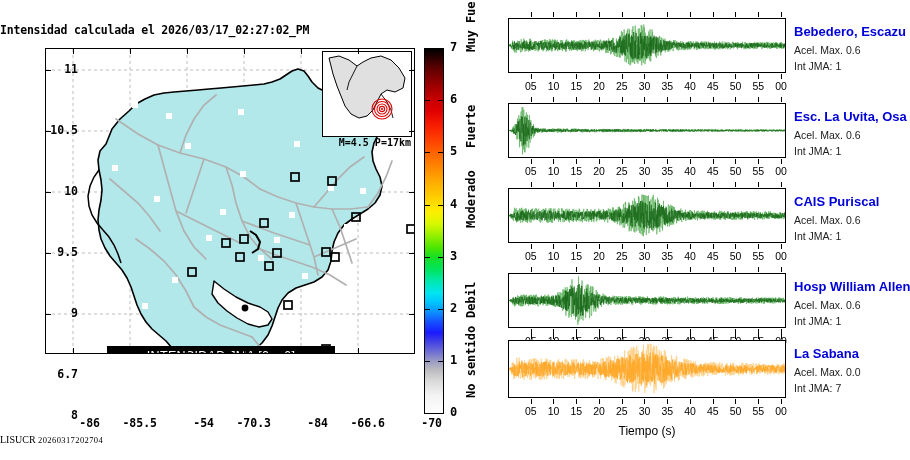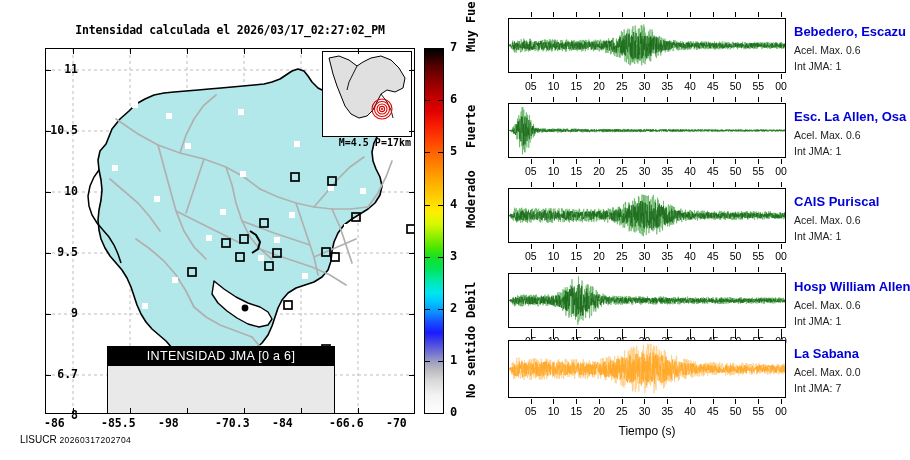--- a/index.html
+++ b/index.html
@@ -2,34 +2,34 @@
 <html><head>
 <meta charset="utf-8">
 <style>
   html,body{margin:0;padding:0;background:#ffffff;}
   body{width:910px;height:460px;position:relative;overflow:hidden;
        font-family:"Liberation Sans", sans-serif;color:#000;}
 
   
   #map-panel{position:absolute;left:0;top:0;width:500px;height:460px;}
 
-  #map-title{position:absolute;left:0;top:23px;width:460px;text-align:center;
+  #map-title{position:absolute;left:0;top:23px;width:460px;
              font-family:"DejaVu Sans Mono", monospace;font-size:11.5px;
              font-weight:bold;letter-spacing:-0.2px;}
 
-  #map-frame{position:absolute;left:45px;top:48px;width:370px;height:366px;
+  #map-frame{position:absolute;left:45px;top:48px;width:370px;height:306px;
              border:1.3px solid #000;background:#ffffff;box-sizing:border-box;
              overflow:hidden;}
 
   
   .lat-lab{position:absolute;right:422px;font-family:"DejaVu Sans Mono",monospace;
            font-size:11.5px;font-weight:bold;text-align:right;width:46px;}
   
   .lon-lab{position:absolute;top:416px;font-family:"DejaVu Sans Mono",monospace;
-           font-size:11.5px;font-weight:bold;text-align:left;width:56px;}
+           font-size:11.5px;font-weight:bold;text-align:right;width:56px;}
   .tick-l{position:absolute;left:-1px;width:6px;border-top:1.3px solid #000;}
   .tick-r{position:absolute;right:-1px;width:6px;border-top:1.3px solid #000;}
   .tick-t{position:absolute;top:-1px;height:6px;border-left:1.3px solid #000;}
   .tick-b{position:absolute;bottom:-1px;height:6px;border-left:1.3px solid #000;}
 
   
   #inset{position:absolute;right:2px;top:2px;width:88px;height:84px;
          border:1.2px solid #000;background:#ffffff;overflow:hidden;}
   #inset-text{position:absolute;right:3px;top:88px;
               font-family:"DejaVu Sans Mono",monospace;font-size:10px;font-weight:bold;
@@ -64,21 +64,21 @@
           #bf0000 87%, #8f0000 91%,
           #5a0000 95%, #230000 98%, #000000 100%);}
   .cb-num{position:absolute;left:26px;font-family:"DejaVu Sans Mono",monospace;
           font-size:12px;font-weight:bold;}
   .cb-tick{position:absolute;left:0px;width:6px;border-top:1.2px solid #000;}
   .cb-tick-r{position:absolute;left:14px;width:6px;border-top:1.2px solid #000;}
   .cb-word{position:absolute;left:40px;font-family:"DejaVu Sans Mono",monospace;
            font-size:12px;font-weight:bold;white-space:nowrap;
            transform-origin:left top;transform:rotate(-90deg);}
 
-  #footer{position:absolute;left:20px;top:434px;font-size:10px;white-space:nowrap;}
+  #footer{position:absolute;left:0;top:434px;font-size:10px;white-space:nowrap;font-family:Liberation Serif, serif;}
   #footer .fcode{font-size:8.5px;letter-spacing:.4px;}
 
   
   #seis-panel{position:absolute;left:500px;top:0;width:410px;height:460px;}
   .seis-row{position:absolute;left:0;width:410px;}
   .seis-plot{position:absolute;left:8px;width:278px;border:1.6px solid #000;
              background:#fff;box-sizing:border-box;overflow:hidden;}
   .seis-plot svg{display:block;width:100%;height:100%;}
   .ax-tick-top{position:absolute;width:1px;background:#000;height:5px;top:-6px;}
   .ax-tick-bot{position:absolute;width:1px;background:#000;height:5px;}
@@ -253,21 +253,21 @@
   <div class="lat-lab" style="top:62px">11</div>
   <div class="lat-lab" style="top:123px">10.5</div>
   <div class="lat-lab" style="top:184px">10</div>
   <div class="lat-lab" style="top:245px">9.5</div>
   <div class="lat-lab" style="top:306px">9</div>
   <div class="lat-lab" style="top:367px">6.7</div>
   <div class="lat-lab" style="top:408px">8</div>
 
   <div class="lon-lab" style="left:44px">-86</div>
   <div class="lon-lab" style="left:101px">-85.5</div>
-  <div class="lon-lab" style="left:158px">-98</div>
+  <div class="lon-lab" style="left:158px">-54</div>
   <div class="lon-lab" style="left:215px">-70.3</div>
   <div class="lon-lab" style="left:272px">-84</div>
   <div class="lon-lab" style="left:329px">-66.6</div>
   <div class="lon-lab" style="left:386px">-70</div>
 
   <div id="cbar-wrap">
     <div id="cbar"></div>
     <div class="cb-tick" style="top:52px"></div>
       <div class="cb-tick-r" style="top:52px"></div>
     <div class="cb-tick" style="top:104px"></div>
@@ -387,21 +387,21 @@
       <div class="ax-num" style="left: 201.746px; top: 62px;">45</div>
       <div class="ax-tick-top" style="left: 235.496px; top: -6px;"></div>
       <div class="ax-tick-bot" style="left: 235.496px; top: 56px;"></div>
       <div class="ax-num" style="left: 224.496px; top: 62px;">50</div>
       <div class="ax-tick-top" style="left: 258.245px; top: -6px;"></div>
       <div class="ax-tick-bot" style="left: 258.245px; top: 56px;"></div>
       <div class="ax-num" style="left: 247.245px; top: 62px;">55</div>
       <div class="ax-tick-top" style="left: 280.995px; top: -6px;"></div>
       <div class="ax-tick-bot" style="left: 280.995px; top: 56px;"></div>
       <div class="ax-num" style="left: 269.995px; top: 62px;">00</div>
-      <div class="st-name" style="top: 6px; color: rgb(0, 0, 216);">Esc. La Allen, Osa</div>
+      <div class="st-name" style="top: 6px; color: rgb(0, 0, 216);">Esc. La Uvita, Osa</div>
       <div class="st-info" style="top: 26px;">Acel. Max. 0.6</div>
       <div class="st-info" style="top: 42px;">Int JMA: 1</div>
     </div>
   <div class="seis-row" style="top: 188px; height: 83px;">
       <div class="seis-plot" style="height: 55px;">
         <svg viewBox="0 0 274 51" preserveAspectRatio="none">
           <path d="M0.0,25.5 L0.2,25.3 L0.5,25.5 L0.7,25.5 L1.0,26.9 L1.2,25.3 L1.5,27.3 L1.7,25.8 L2.0,24.3 L2.2,28.6 L2.5,26.8 L2.7,26.1 L3.0,26.9 L3.2,24.3 L3.5,29.3 L3.7,25.5 L4.0,27.8 L4.2,28.3 L4.5,30.6 L4.7,25.1 L5.0,20.7 L5.2,20.8 L5.5,18.0 L5.7,27.2 L6.0,26.0 L6.2,21.0 L6.5,19.7 L6.7,23.9 L7.0,24.3 L7.2,18.4 L7.5,32.2 L7.7,25.4 L8.0,25.8 L8.2,30.7 L8.5,23.2 L8.7,31.7 L9.0,20.2 L9.2,21.2 L9.5,29.3 L9.7,30.5 L10.0,26.3 L10.2,29.2 L10.5,18.7 L10.7,21.8 L11.0,24.5 L11.2,19.5 L11.5,29.5 L11.7,32.5 L12.0,20.2 L12.2,18.5 L12.5,22.8 L12.7,18.0 L13.0,20.7 L13.2,24.1 L13.5,32.1 L13.7,26.0 L13.9,23.3 L14.2,23.5 L14.4,20.9 L14.7,21.1 L14.9,19.3 L15.2,22.9 L15.4,26.3 L15.7,28.4 L15.9,22.5 L16.2,18.5 L16.4,25.5 L16.7,30.7 L16.9,31.9 L17.2,19.0 L17.4,20.9 L17.7,31.7 L17.9,24.0 L18.2,26.6 L18.4,32.7 L18.7,22.5 L18.9,28.3 L19.2,26.4 L19.4,19.8 L19.7,23.1 L19.9,30.6 L20.2,23.0 L20.4,23.5 L20.7,31.9 L20.9,23.9 L21.2,28.5 L21.4,22.3 L21.7,27.2 L21.9,32.3 L22.2,19.2 L22.4,20.4 L22.7,22.4 L22.9,20.3 L23.2,23.3 L23.4,18.8 L23.7,29.1 L23.9,27.8 L24.2,29.0 L24.4,30.1 L24.7,27.0 L24.9,30.1 L25.2,19.7 L25.4,23.7 L25.7,29.6 L25.9,23.9 L26.2,21.5 L26.4,21.4 L26.7,18.3 L26.9,21.6 L27.2,19.0 L27.4,25.5 L27.6,28.3 L27.9,29.1 L28.1,21.1 L28.4,20.1 L28.6,23.7 L28.9,20.0 L29.1,20.2 L29.4,19.2 L29.6,18.9 L29.9,24.8 L30.1,31.3 L30.4,23.1 L30.6,26.6 L30.9,25.5 L31.1,25.7 L31.4,32.4 L31.6,24.0 L31.9,26.5 L32.1,26.9 L32.4,20.3 L32.6,21.5 L32.9,31.1 L33.1,28.6 L33.4,27.5 L33.6,19.8 L33.9,19.1 L34.1,26.8 L34.4,19.2 L34.6,27.9 L34.9,20.9 L35.1,20.7 L35.4,22.7 L35.6,22.1 L35.9,19.7 L36.1,20.7 L36.4,28.0 L36.6,18.4 L36.9,21.3 L37.1,24.6 L37.4,31.5 L37.6,27.1 L37.9,31.6 L38.1,32.6 L38.4,28.3 L38.6,20.4 L38.9,27.1 L39.1,32.4 L39.4,28.9 L39.6,22.9 L39.9,18.7 L40.1,24.5 L40.4,31.7 L40.6,30.6 L40.9,27.4 L41.1,30.2 L41.3,18.5 L41.6,31.5 L41.8,18.8 L42.1,32.2 L42.3,28.0 L42.6,24.2 L42.8,24.6 L43.1,32.5 L43.3,31.3 L43.6,28.3 L43.8,20.1 L44.1,18.9 L44.3,26.7 L44.6,23.5 L44.8,26.9 L45.1,30.7 L45.3,27.8 L45.6,18.8 L45.8,28.3 L46.1,27.1 L46.3,26.8 L46.6,27.7 L46.8,26.8 L47.1,23.0 L47.3,27.0 L47.6,29.3 L47.8,27.3 L48.1,23.3 L48.3,20.0 L48.6,25.6 L48.8,29.2 L49.1,31.3 L49.3,31.5 L49.6,18.6 L49.8,22.2 L50.1,22.8 L50.3,23.3 L50.6,29.6 L50.8,26.9 L51.1,31.8 L51.3,30.2 L51.6,26.5 L51.8,27.2 L52.1,18.7 L52.3,21.0 L52.6,22.0 L52.8,18.7 L53.1,19.7 L53.3,24.2 L53.6,32.0 L53.8,21.0 L54.1,20.4 L54.3,21.1 L54.6,22.5 L54.8,28.3 L55.0,31.8 L55.3,21.7 L55.5,24.8 L55.8,22.4 L56.0,19.7 L56.3,20.8 L56.5,30.3 L56.8,27.5 L57.0,29.0 L57.3,30.3 L57.5,19.0 L57.8,23.9 L58.0,27.6 L58.3,28.1 L58.5,26.7 L58.8,20.7 L59.0,31.2 L59.3,29.8 L59.5,21.7 L59.8,19.1 L60.0,32.2 L60.3,30.0 L60.5,25.3 L60.8,29.5 L61.0,22.6 L61.3,21.5 L61.5,25.6 L61.8,30.1 L62.0,21.8 L62.3,22.1 L62.5,30.7 L62.8,24.4 L63.0,30.9 L63.3,23.2 L63.5,19.2 L63.8,28.0 L64.0,31.7 L64.3,28.6 L64.5,19.8 L64.8,20.2 L65.0,22.6 L65.3,23.0 L65.5,27.8 L65.8,22.3 L66.0,30.3 L66.3,21.9 L66.5,19.9 L66.8,21.9 L67.0,31.4 L67.3,25.0 L67.5,29.5 L67.8,25.6 L68.0,23.5 L68.3,30.0 L68.5,20.5 L68.7,26.1 L69.0,26.2 L69.2,27.8 L69.5,30.6 L69.7,19.0 L70.0,22.0 L70.2,19.8 L70.5,30.0 L70.7,31.3 L71.0,28.7 L71.2,28.7 L71.5,28.5 L71.7,26.6 L72.0,21.9 L72.2,30.7 L72.5,28.1 L72.7,32.0 L73.0,29.5 L73.2,27.2 L73.5,21.2 L73.7,22.4 L74.0,21.6 L74.2,19.1 L74.5,23.5 L74.7,30.5 L75.0,30.3 L75.2,29.2 L75.5,29.8 L75.7,29.5 L76.0,21.3 L76.2,30.5 L76.5,22.2 L76.7,31.3 L77.0,30.1 L77.2,30.9 L77.5,19.1 L77.7,23.8 L78.0,19.3 L78.2,28.1 L78.5,30.3 L78.7,30.2 L79.0,24.6 L79.2,31.6 L79.5,27.8 L79.7,24.8 L80.0,22.0 L80.2,27.4 L80.5,24.3 L80.7,28.5 L81.0,21.3 L81.2,23.8 L81.5,19.6 L81.7,31.3 L82.0,23.2 L82.2,31.2 L82.4,28.1 L82.7,21.5 L82.9,23.9 L83.2,24.2 L83.4,20.9 L83.7,27.6 L83.9,28.3 L84.2,31.9 L84.4,22.4 L84.7,20.3 L84.9,29.3 L85.2,19.3 L85.4,21.8 L85.7,25.6 L85.9,25.5 L86.2,23.5 L86.4,25.4 L86.7,31.3 L86.9,24.1 L87.2,21.5 L87.4,30.3 L87.7,26.0 L87.9,23.8 L88.2,21.4 L88.4,26.1 L88.7,21.5 L88.9,22.8 L89.2,19.0 L89.4,29.9 L89.7,30.0 L89.9,23.1 L90.2,20.9 L90.4,25.4 L90.7,24.7 L90.9,20.5 L91.2,20.0 L91.4,24.3 L91.7,29.0 L91.9,24.1 L92.2,26.7 L92.4,22.5 L92.7,28.2 L92.9,28.4 L93.2,28.6 L93.4,29.8 L93.7,19.2 L93.9,25.1 L94.2,20.4 L94.4,22.4 L94.7,31.7 L94.9,31.4 L95.2,30.5 L95.4,27.0 L95.7,28.9 L95.9,29.1 L96.1,22.1 L96.4,21.1 L96.6,21.0 L96.9,27.0 L97.1,20.5 L97.4,27.0 L97.6,23.2 L97.9,30.0 L98.1,32.3 L98.4,19.5 L98.6,18.7 L98.9,21.4 L99.1,24.6 L99.4,19.2 L99.6,21.0 L99.9,25.0 L100.1,24.0 L100.4,20.7 L100.6,27.5 L100.9,19.1 L101.1,28.6 L101.4,26.2 L101.6,26.4 L101.9,26.3 L102.1,20.8 L102.4,23.2 L102.6,30.9 L102.9,17.8 L103.1,29.5 L103.4,18.9 L103.6,17.8 L103.9,25.3 L104.1,21.2 L104.4,31.9 L104.6,22.4 L104.9,29.8 L105.1,32.5 L105.4,22.0 L105.6,22.2 L105.9,26.5 L106.1,22.7 L106.4,21.5 L106.6,24.3 L106.9,19.5 L107.1,23.5 L107.4,28.3 L107.6,33.9 L107.9,22.3 L108.1,31.6 L108.4,17.1 L108.6,26.0 L108.9,17.4 L109.1,30.9 L109.4,24.1 L109.6,19.8 L109.8,17.0 L110.1,35.2 L110.3,20.9 L110.6,33.3 L110.8,31.7 L111.1,30.7 L111.3,22.5 L111.6,24.1 L111.8,34.2 L112.1,20.7 L112.3,24.1 L112.6,28.9 L112.8,19.4 L113.1,29.7 L113.3,37.1 L113.6,14.7 L113.8,22.1 L114.1,20.7 L114.3,32.3 L114.6,23.8 L114.8,37.4 L115.1,35.5 L115.3,13.1 L115.6,15.8 L115.8,12.4 L116.1,26.1 L116.3,29.5 L116.6,26.2 L116.8,18.4 L117.1,23.2 L117.3,28.4 L117.6,23.0 L117.8,35.5 L118.1,30.9 L118.3,19.6 L118.6,13.8 L118.8,29.1 L119.1,12.9 L119.3,40.8 L119.6,22.7 L119.8,39.5 L120.1,36.1 L120.3,26.2 L120.6,27.0 L120.8,25.9 L121.1,21.4 L121.3,40.6 L121.6,33.9 L121.8,28.9 L122.1,16.2 L122.3,37.9 L122.6,23.6 L122.8,11.3 L123.1,25.6 L123.3,28.1 L123.5,35.7 L123.8,17.9 L124.0,41.0 L124.3,16.5 L124.5,9.0 L124.8,39.1 L125.0,41.8 L125.3,30.9 L125.5,11.7 L125.8,35.8 L126.0,35.8 L126.3,40.8 L126.5,32.1 L126.8,23.0 L127.0,15.2 L127.3,20.0 L127.5,33.5 L127.8,33.3 L128.0,37.5 L128.3,40.0 L128.5,6.7 L128.8,33.7 L129.0,7.8 L129.3,18.2 L129.5,35.9 L129.8,42.3 L130.0,18.2 L130.3,30.2 L130.5,11.7 L130.8,40.1 L131.0,43.1 L131.3,40.6 L131.5,15.6 L131.8,40.0 L132.0,5.3 L132.3,44.7 L132.5,40.7 L132.8,37.1 L133.0,16.7 L133.3,5.6 L133.5,45.4 L133.8,5.8 L134.0,21.1 L134.3,41.7 L134.5,34.9 L134.8,6.0 L135.0,24.2 L135.3,13.1 L135.5,13.4 L135.8,9.7 L136.0,6.3 L136.3,44.2 L136.5,14.4 L136.8,31.8 L137.0,22.7 L137.2,6.7 L137.5,30.7 L137.7,25.2 L138.0,25.6 L138.2,29.8 L138.5,6.3 L138.7,25.9 L139.0,42.6 L139.2,17.0 L139.5,37.2 L139.7,23.6 L140.0,23.5 L140.2,19.5 L140.5,33.7 L140.7,10.0 L141.0,23.5 L141.2,18.2 L141.5,30.9 L141.7,27.3 L142.0,10.5 L142.2,7.6 L142.5,9.5 L142.7,14.8 L143.0,40.8 L143.2,5.6 L143.5,9.4 L143.7,11.2 L144.0,39.3 L144.2,14.8 L144.5,12.3 L144.7,34.2 L145.0,32.0 L145.2,10.2 L145.5,18.4 L145.7,21.8 L146.0,23.6 L146.2,37.9 L146.5,29.7 L146.7,43.6 L147.0,39.4 L147.2,37.0 L147.5,8.4 L147.7,38.4 L148.0,15.2 L148.2,10.4 L148.5,28.6 L148.7,17.9 L149.0,15.1 L149.2,25.8 L149.5,22.2 L149.7,41.5 L150.0,32.7 L150.2,26.0 L150.5,19.3 L150.7,33.0 L150.9,18.9 L151.2,15.7 L151.4,19.8 L151.7,17.6 L151.9,37.7 L152.2,23.9 L152.4,40.1 L152.7,32.6 L152.9,26.4 L153.2,19.5 L153.4,11.4 L153.7,31.9 L153.9,22.6 L154.2,34.0 L154.4,19.5 L154.7,21.4 L154.9,34.8 L155.2,22.4 L155.4,35.2 L155.7,16.8 L155.9,24.8 L156.2,26.6 L156.4,31.2 L156.7,26.1 L156.9,32.2 L157.2,26.9 L157.4,36.0 L157.7,26.9 L157.9,28.3 L158.2,14.8 L158.4,26.8 L158.7,33.1 L158.9,28.1 L159.2,36.1 L159.4,16.3 L159.7,34.1 L159.9,25.9 L160.2,34.4 L160.4,33.6 L160.7,15.1 L160.9,23.7 L161.2,23.3 L161.4,16.5 L161.7,34.5 L161.9,22.1 L162.2,16.3 L162.4,20.9 L162.7,23.4 L162.9,33.8 L163.2,17.0 L163.4,34.2 L163.7,28.4 L163.9,31.8 L164.2,17.5 L164.4,25.6 L164.6,26.6 L164.9,26.1 L165.1,22.2 L165.4,20.0 L165.6,26.1 L165.9,22.8 L166.1,21.8 L166.4,33.0 L166.6,30.1 L166.9,23.8 L167.1,26.9 L167.4,23.5 L167.6,28.0 L167.9,29.5 L168.1,30.9 L168.4,23.7 L168.6,24.4 L168.9,29.2 L169.1,30.4 L169.4,27.9 L169.6,22.3 L169.9,21.6 L170.1,23.2 L170.4,25.0 L170.6,18.8 L170.9,26.4 L171.1,26.5 L171.4,29.7 L171.6,31.9 L171.9,20.5 L172.1,20.5 L172.4,26.8 L172.6,24.6 L172.9,28.1 L173.1,24.6 L173.4,24.2 L173.6,27.0 L173.9,26.3 L174.1,25.4 L174.4,26.8 L174.6,22.0 L174.9,29.0 L175.1,20.0 L175.4,30.8 L175.6,30.9 L175.9,25.6 L176.1,23.8 L176.4,27.3 L176.6,25.7 L176.9,29.7 L177.1,28.8 L177.4,21.7 L177.6,27.3 L177.9,22.3 L178.1,25.2 L178.3,23.6 L178.6,25.8 L178.8,29.7 L179.1,21.8 L179.3,20.4 L179.6,29.9 L179.8,29.5 L180.1,20.4 L180.3,21.1 L180.6,20.7 L180.8,29.7 L181.1,24.2 L181.3,21.5 L181.6,23.0 L181.8,29.3 L182.1,21.9 L182.3,22.8 L182.6,28.1 L182.8,28.4 L183.1,25.0 L183.3,27.6 L183.6,24.5 L183.8,25.2 L184.1,20.5 L184.3,23.3 L184.6,23.2 L184.8,29.2 L185.1,29.8 L185.3,27.9 L185.6,23.7 L185.8,28.5 L186.1,24.7 L186.3,25.7 L186.6,23.3 L186.8,21.0 L187.1,30.3 L187.3,23.1 L187.6,24.8 L187.8,20.9 L188.1,23.9 L188.3,28.2 L188.6,27.8 L188.8,26.4 L189.1,26.6 L189.3,22.1 L189.6,27.2 L189.8,29.3 L190.1,27.2 L190.3,28.0 L190.6,21.1 L190.8,21.0 L191.1,21.3 L191.3,25.5 L191.6,22.2 L191.8,21.1 L192.0,25.5 L192.3,28.6 L192.5,20.9 L192.8,24.0 L193.0,28.5 L193.3,22.5 L193.5,26.6 L193.8,21.0 L194.0,28.9 L194.3,29.6 L194.5,26.8 L194.8,27.8 L195.0,23.8 L195.3,25.6 L195.5,28.2 L195.8,24.0 L196.0,24.5 L196.3,22.8 L196.5,28.0 L196.8,25.8 L197.0,20.9 L197.3,26.1 L197.5,22.0 L197.8,22.8 L198.0,25.1 L198.3,28.5 L198.5,29.2 L198.8,22.6 L199.0,24.3 L199.3,25.0 L199.5,27.2 L199.8,26.5 L200.0,23.9 L200.3,26.2 L200.5,26.5 L200.8,27.8 L201.0,22.7 L201.3,26.5 L201.5,29.1 L201.8,26.3 L202.0,26.8 L202.3,26.2 L202.5,26.7 L202.8,25.6 L203.0,22.6 L203.3,26.9 L203.5,29.7 L203.8,21.3 L204.0,22.0 L204.3,22.5 L204.5,26.5 L204.8,26.4 L205.0,29.5 L205.3,27.9 L205.5,24.5 L205.7,26.2 L206.0,23.9 L206.2,25.3 L206.5,28.7 L206.7,26.8 L207.0,28.1 L207.2,28.5 L207.5,24.6 L207.7,28.3 L208.0,26.8 L208.2,22.5 L208.5,28.6 L208.7,24.1 L209.0,21.1 L209.2,29.0 L209.5,29.8 L209.7,21.4 L210.0,27.2 L210.2,29.5 L210.5,23.0 L210.7,22.7 L211.0,21.4 L211.2,21.1 L211.5,21.8 L211.7,28.2 L212.0,23.2 L212.2,25.7 L212.5,22.5 L212.7,22.7 L213.0,24.5 L213.2,23.8 L213.5,29.2 L213.7,25.9 L214.0,21.5 L214.2,26.1 L214.5,23.3 L214.7,29.8 L215.0,29.4 L215.2,25.9 L215.5,22.6 L215.7,23.6 L216.0,25.1 L216.2,27.3 L216.5,26.9 L216.7,28.6 L217.0,21.4 L217.2,26.6 L217.5,24.6 L217.7,21.5 L218.0,27.4 L218.2,28.6 L218.5,27.2 L218.7,24.1 L219.0,27.8 L219.2,25.0 L219.4,24.7 L219.7,25.6 L219.9,28.7 L220.2,22.5 L220.4,27.6 L220.7,24.2 L220.9,29.3 L221.2,27.9 L221.4,29.2 L221.7,28.5 L221.9,29.8 L222.2,27.0 L222.4,23.5 L222.7,25.9 L222.9,29.3 L223.2,25.1 L223.4,25.9 L223.7,26.3 L223.9,23.5 L224.2,29.6 L224.4,22.1 L224.7,21.9 L224.9,29.2 L225.2,28.6 L225.4,26.9 L225.7,24.3 L225.9,29.5 L226.2,27.8 L226.4,24.3 L226.7,22.2 L226.9,23.5 L227.2,22.7 L227.4,27.1 L227.7,28.2 L227.9,27.9 L228.2,21.8 L228.4,29.2 L228.7,23.6 L228.9,24.4 L229.2,25.3 L229.4,24.0 L229.7,29.6 L229.9,29.5 L230.2,27.1 L230.4,29.1 L230.7,21.3 L230.9,26.4 L231.2,22.0 L231.4,29.4 L231.7,28.1 L231.9,25.4 L232.2,22.3 L232.4,25.4 L232.7,26.6 L232.9,24.0 L233.1,25.0 L233.4,23.6 L233.6,22.4 L233.9,25.0 L234.1,25.8 L234.4,24.2 L234.6,25.9 L234.9,22.0 L235.1,24.6 L235.4,25.1 L235.6,21.7 L235.9,25.8 L236.1,21.4 L236.4,23.6 L236.6,24.1 L236.9,21.7 L237.1,29.5 L237.4,24.1 L237.6,23.5 L237.9,26.0 L238.1,23.3 L238.4,27.1 L238.6,24.4 L238.9,24.8 L239.1,25.9 L239.4,21.9 L239.6,21.7 L239.9,27.9 L240.1,21.9 L240.4,27.1 L240.6,22.8 L240.9,22.1 L241.1,24.3 L241.4,27.5 L241.6,26.1 L241.9,23.4 L242.1,24.4 L242.4,21.6 L242.6,25.7 L242.9,23.6 L243.1,26.0 L243.4,21.4 L243.6,29.5 L243.9,29.4 L244.1,26.8 L244.4,22.2 L244.6,22.9 L244.9,22.3 L245.1,22.3 L245.4,21.8 L245.6,21.6 L245.9,26.8 L246.1,24.2 L246.4,23.0 L246.6,29.2 L246.8,27.7 L247.1,25.3 L247.3,24.3 L247.6,24.4 L247.8,21.9 L248.1,24.2 L248.3,26.5 L248.6,22.8 L248.8,25.1 L249.1,25.3 L249.3,28.7 L249.6,24.2 L249.8,22.2 L250.1,28.1 L250.3,26.4 L250.6,25.9 L250.8,27.5 L251.1,28.0 L251.3,24.0 L251.6,29.4 L251.8,22.8 L252.1,28.9 L252.3,25.3 L252.6,26.3 L252.8,26.3 L253.1,24.0 L253.3,29.1 L253.6,28.8 L253.8,21.9 L254.1,26.3 L254.3,26.1 L254.6,21.6 L254.8,23.0 L255.1,26.3 L255.3,26.0 L255.6,22.4 L255.8,24.6 L256.1,28.4 L256.3,23.9 L256.6,25.6 L256.8,27.6 L257.1,25.9 L257.3,29.0 L257.6,21.6 L257.8,24.2 L258.1,27.2 L258.3,23.9 L258.6,28.5 L258.8,24.0 L259.1,21.7 L259.3,23.0 L259.6,21.6 L259.8,24.3 L260.1,23.1 L260.3,25.0 L260.5,27.9 L260.8,26.3 L261.0,28.1 L261.3,23.5 L261.5,23.3 L261.8,27.0 L262.0,28.0 L262.3,25.2 L262.5,23.6 L262.8,22.7 L263.0,28.0 L263.3,27.5 L263.5,28.5 L263.8,24.3 L264.0,22.9 L264.3,28.7 L264.5,24.7 L264.8,28.3 L265.0,28.7 L265.3,24.6 L265.5,25.1 L265.8,24.3 L266.0,23.2 L266.3,25.1 L266.5,28.5 L266.8,27.0 L267.0,24.3 L267.3,27.8 L267.5,28.8 L267.8,23.9 L268.0,27.9 L268.3,25.0 L268.5,22.5 L268.8,22.9 L269.0,28.7 L269.3,26.0 L269.5,22.3 L269.8,23.2 L270.0,27.9 L270.3,23.8 L270.5,27.5 L270.8,27.0 L271.0,28.5 L271.3,23.7 L271.5,25.9 L271.8,23.7 L272.0,27.0 L272.3,24.8 L272.5,23.4 L272.8,29.1 L273.0,28.6 L273.3,26.7 L273.5,22.5 L273.8,23.7 L274.0,23.4" fill="none" stroke="#62b362" stroke-width="0.7"></path>
           <path d="M0.0,25.5 L0.2,25.5 L0.5,25.1 L0.7,25.5 L1.0,25.6 L1.2,24.8 L1.5,26.3 L1.7,23.9 L2.0,24.6 L2.2,24.5 L2.5,24.9 L2.7,27.5 L3.0,24.2 L3.2,27.1 L3.5,26.1 L3.7,27.2 L4.0,25.8 L4.2,26.3 L4.5,26.9 L4.7,27.5 L5.0,22.9 L5.2,27.1 L5.5,23.5 L5.7,24.7 L6.0,24.9 L6.2,29.3 L6.5,29.4 L6.7,26.9 L7.0,30.6 L7.2,27.1 L7.5,26.6 L7.7,22.9 L8.0,30.5 L8.2,30.4 L8.5,21.7 L8.7,29.3 L9.0,26.5 L9.2,27.2 L9.5,25.5 L9.7,24.3 L10.0,23.6 L10.2,30.2 L10.5,26.1 L10.7,26.6 L11.0,25.1 L11.2,29.0 L11.5,22.3 L11.7,24.8 L12.0,29.8 L12.2,21.3 L12.5,28.7 L12.7,26.3 L13.0,21.0 L13.2,25.0 L13.5,20.7 L13.7,22.3 L13.9,29.9 L14.2,30.1 L14.4,22.2 L14.7,28.8 L14.9,30.4 L15.2,24.1 L15.4,26.8 L15.7,22.8 L15.9,27.4 L16.2,24.7 L16.4,24.9 L16.7,30.1 L16.9,20.9 L17.2,29.2 L17.4,25.8 L17.7,28.2 L17.9,22.2 L18.2,22.1 L18.4,29.9 L18.7,27.4 L18.9,22.7 L19.2,20.9 L19.4,22.1 L19.7,24.3 L19.9,24.2 L20.2,22.9 L20.4,26.7 L20.7,27.1 L20.9,27.9 L21.2,29.0 L21.4,21.8 L21.7,20.4 L21.9,24.2 L22.2,26.8 L22.4,25.7 L22.7,29.4 L22.9,23.7 L23.2,27.0 L23.4,29.0 L23.7,26.3 L23.9,22.3 L24.2,27.2 L24.4,26.2 L24.7,21.5 L24.9,25.9 L25.2,25.5 L25.4,28.5 L25.7,27.4 L25.9,25.8 L26.2,24.6 L26.4,24.7 L26.7,24.2 L26.9,29.0 L27.2,29.2 L27.4,27.3 L27.6,22.7 L27.9,22.6 L28.1,29.9 L28.4,28.6 L28.6,23.1 L28.9,22.4 L29.1,24.5 L29.4,24.6 L29.6,28.3 L29.9,24.7 L30.1,21.5 L30.4,22.5 L30.6,25.9 L30.9,21.6 L31.1,21.7 L31.4,21.8 L31.6,28.5 L31.9,27.1 L32.1,29.5 L32.4,22.8 L32.6,25.4 L32.9,29.5 L33.1,25.6 L33.4,26.8 L33.6,22.7 L33.9,21.9 L34.1,22.6 L34.4,27.6 L34.6,23.3 L34.9,22.9 L35.1,25.3 L35.4,20.7 L35.6,30.3 L35.9,20.7 L36.1,24.0 L36.4,24.5 L36.6,29.2 L36.9,28.4 L37.1,27.4 L37.4,23.5 L37.6,30.2 L37.9,28.4 L38.1,22.6 L38.4,22.7 L38.6,23.7 L38.9,24.1 L39.1,25.8 L39.4,28.3 L39.6,28.0 L39.9,21.0 L40.1,21.3 L40.4,23.2 L40.6,20.9 L40.9,29.8 L41.1,28.6 L41.3,25.3 L41.6,21.1 L41.8,22.2 L42.1,23.7 L42.3,28.3 L42.6,22.7 L42.8,25.6 L43.1,27.5 L43.3,28.8 L43.6,23.6 L43.8,23.0 L44.1,22.2 L44.3,22.2 L44.6,22.0 L44.8,28.6 L45.1,29.8 L45.3,28.1 L45.6,24.7 L45.8,28.3 L46.1,26.7 L46.3,21.4 L46.6,25.9 L46.8,27.5 L47.1,28.4 L47.3,26.8 L47.6,23.5 L47.8,22.8 L48.1,27.0 L48.3,22.9 L48.6,27.2 L48.8,27.0 L49.1,28.3 L49.3,21.3 L49.6,26.9 L49.8,23.3 L50.1,27.4 L50.3,27.5 L50.6,29.7 L50.8,29.5 L51.1,25.3 L51.3,24.8 L51.6,25.9 L51.8,23.9 L52.1,25.8 L52.3,27.2 L52.6,24.3 L52.8,26.9 L53.1,27.8 L53.3,24.7 L53.6,23.7 L53.8,27.3 L54.1,21.6 L54.3,28.0 L54.6,21.2 L54.8,28.6 L55.0,23.7 L55.3,22.9 L55.5,25.1 L55.8,25.2 L56.0,29.8 L56.3,28.4 L56.5,29.2 L56.8,26.6 L57.0,26.9 L57.3,29.2 L57.5,22.7 L57.8,27.5 L58.0,21.0 L58.3,26.0 L58.5,29.0 L58.8,29.3 L59.0,21.8 L59.3,28.3 L59.5,29.5 L59.8,22.5 L60.0,26.1 L60.3,23.1 L60.5,24.8 L60.8,21.2 L61.0,23.8 L61.3,29.7 L61.5,25.5 L61.8,23.8 L62.0,21.4 L62.3,21.3 L62.5,23.3 L62.8,22.1 L63.0,21.4 L63.3,27.2 L63.5,25.2 L63.8,26.0 L64.0,24.3 L64.3,30.0 L64.5,23.1 L64.8,22.4 L65.0,25.9 L65.3,26.9 L65.5,24.0 L65.8,24.7 L66.0,27.2 L66.3,25.4 L66.5,22.2 L66.8,22.8 L67.0,22.0 L67.3,22.8 L67.5,25.4 L67.8,29.9 L68.0,29.6 L68.3,27.6 L68.5,22.1 L68.7,27.4 L69.0,22.8 L69.2,24.3 L69.5,27.3 L69.7,23.0 L70.0,27.3 L70.2,25.1 L70.5,24.7 L70.7,25.2 L71.0,22.3 L71.2,25.8 L71.5,23.4 L71.7,24.2 L72.0,22.2 L72.2,26.0 L72.5,28.9 L72.7,29.4 L73.0,22.3 L73.2,24.9 L73.5,24.5 L73.7,26.6 L74.0,28.9 L74.2,26.9 L74.5,27.7 L74.7,28.3 L75.0,27.5 L75.2,22.3 L75.5,22.6 L75.7,26.5 L76.0,22.3 L76.2,25.7 L76.5,25.1 L76.7,21.6 L77.0,21.8 L77.2,27.5 L77.5,27.2 L77.7,25.2 L78.0,25.4 L78.2,23.7 L78.5,26.2 L78.7,21.8 L79.0,21.5 L79.2,22.6 L79.5,26.7 L79.7,21.8 L80.0,24.8 L80.2,27.5 L80.5,29.7 L80.7,25.8 L81.0,21.9 L81.2,25.8 L81.5,29.1 L81.7,29.7 L82.0,24.0 L82.2,26.0 L82.4,23.3 L82.7,24.5 L82.9,21.5 L83.2,24.4 L83.4,28.9 L83.7,21.2 L83.9,28.3 L84.2,25.7 L84.4,22.9 L84.7,26.6 L84.9,21.5 L85.2,25.6 L85.4,25.7 L85.7,23.7 L85.9,24.1 L86.2,25.0 L86.4,26.8 L86.7,23.8 L86.9,27.4 L87.2,26.8 L87.4,22.2 L87.7,26.4 L87.9,22.2 L88.2,23.1 L88.4,23.9 L88.7,21.2 L88.9,24.1 L89.2,25.5 L89.4,28.1 L89.7,24.8 L89.9,21.3 L90.2,27.4 L90.4,21.6 L90.7,28.3 L90.9,25.7 L91.2,26.1 L91.4,29.5 L91.7,23.2 L91.9,28.3 L92.2,23.7 L92.4,27.5 L92.7,25.4 L92.9,24.8 L93.2,28.8 L93.4,22.9 L93.7,21.0 L93.9,24.7 L94.2,29.3 L94.4,24.0 L94.7,22.5 L94.9,23.4 L95.2,28.0 L95.4,21.2 L95.7,28.1 L95.9,22.7 L96.1,29.2 L96.4,29.0 L96.6,25.0 L96.9,20.9 L97.1,21.3 L97.4,27.2 L97.6,21.6 L97.9,26.6 L98.1,26.1 L98.4,25.3 L98.6,26.4 L98.9,25.3 L99.1,25.2 L99.4,26.6 L99.6,28.7 L99.9,29.3 L100.1,22.7 L100.4,23.3 L100.6,25.0 L100.9,25.0 L101.1,23.9 L101.4,28.9 L101.6,22.8 L101.9,30.0 L102.1,23.1 L102.4,24.6 L102.6,27.0 L102.9,30.0 L103.1,27.5 L103.4,28.4 L103.6,22.5 L103.9,26.1 L104.1,31.0 L104.4,20.7 L104.6,21.0 L104.9,28.2 L105.1,30.7 L105.4,25.8 L105.6,20.8 L105.9,19.9 L106.1,30.4 L106.4,31.4 L106.6,27.0 L106.9,22.5 L107.1,20.8 L107.4,21.4 L107.6,28.1 L107.9,30.2 L108.1,26.2 L108.4,20.1 L108.6,27.1 L108.9,24.0 L109.1,24.8 L109.4,22.6 L109.6,30.1 L109.8,23.0 L110.1,26.8 L110.3,18.8 L110.6,26.9 L110.8,19.4 L111.1,20.8 L111.3,23.9 L111.6,26.2 L111.8,27.6 L112.1,29.4 L112.3,30.5 L112.6,32.6 L112.8,26.0 L113.1,25.6 L113.3,26.6 L113.6,23.5 L113.8,32.2 L114.1,26.8 L114.3,31.1 L114.6,29.9 L114.8,29.4 L115.1,22.5 L115.3,17.9 L115.6,28.0 L115.8,24.8 L116.1,24.3 L116.3,33.4 L116.6,21.1 L116.8,30.8 L117.1,32.2 L117.3,29.1 L117.6,18.8 L117.8,31.9 L118.1,28.7 L118.3,27.8 L118.6,19.6 L118.8,27.2 L119.1,16.6 L119.3,25.3 L119.6,27.6 L119.8,15.1 L120.1,24.5 L120.3,20.1 L120.6,32.9 L120.8,35.3 L121.1,35.3 L121.3,22.7 L121.6,32.4 L121.8,15.7 L122.1,30.6 L122.3,36.7 L122.6,27.4 L122.8,26.0 L123.1,19.3 L123.3,16.2 L123.5,15.1 L123.8,27.1 L124.0,25.7 L124.3,16.7 L124.5,24.6 L124.8,29.8 L125.0,18.1 L125.3,36.3 L125.5,31.0 L125.8,16.9 L126.0,27.3 L126.3,22.5 L126.5,23.5 L126.8,32.7 L127.0,30.7 L127.3,13.6 L127.5,30.9 L127.8,21.0 L128.0,30.1 L128.3,26.0 L128.5,19.8 L128.8,16.6 L129.0,35.6 L129.3,13.9 L129.5,14.1 L129.8,14.1 L130.0,22.9 L130.3,37.0 L130.5,11.7 L130.8,16.4 L131.0,28.9 L131.3,23.5 L131.5,32.0 L131.8,24.7 L132.0,11.3 L132.3,25.9 L132.5,12.7 L132.8,20.4 L133.0,33.3 L133.3,23.1 L133.5,37.1 L133.8,34.3 L134.0,13.1 L134.3,38.2 L134.5,32.2 L134.8,24.3 L135.0,22.2 L135.3,19.4 L135.5,13.4 L135.8,34.3 L136.0,36.2 L136.3,21.3 L136.5,22.4 L136.8,21.4 L137.0,37.8 L137.2,15.1 L137.5,32.1 L137.7,30.2 L138.0,30.8 L138.2,35.2 L138.5,34.8 L138.7,30.3 L139.0,32.9 L139.2,27.2 L139.5,11.9 L139.7,37.8 L140.0,28.0 L140.2,21.8 L140.5,31.4 L140.7,32.0 L141.0,37.6 L141.2,15.2 L141.5,33.7 L141.7,39.4 L142.0,39.3 L142.2,21.4 L142.5,24.1 L142.7,28.9 L143.0,29.6 L143.2,18.9 L143.5,37.3 L143.7,33.1 L144.0,21.8 L144.2,18.9 L144.5,31.3 L144.7,27.7 L145.0,36.0 L145.2,34.0 L145.5,13.1 L145.7,15.2 L146.0,37.2 L146.2,29.8 L146.5,24.8 L146.7,35.1 L147.0,20.4 L147.2,36.9 L147.5,20.4 L147.7,17.7 L148.0,22.0 L148.2,36.8 L148.5,32.2 L148.7,15.7 L149.0,25.7 L149.2,20.9 L149.5,14.1 L149.7,35.9 L150.0,22.8 L150.2,17.0 L150.5,26.1 L150.7,24.1 L150.9,26.7 L151.2,20.5 L151.4,15.6 L151.7,24.8 L151.9,22.4 L152.2,17.5 L152.4,24.7 L152.7,17.2 L152.9,28.5 L153.2,27.6 L153.4,16.5 L153.7,26.9 L153.9,28.5 L154.2,33.9 L154.4,20.8 L154.7,34.1 L154.9,18.4 L155.2,20.1 L155.4,19.7 L155.7,31.2 L155.9,23.8 L156.2,33.0 L156.4,17.9 L156.7,23.3 L156.9,26.1 L157.2,33.3 L157.4,26.6 L157.7,24.8 L157.9,32.6 L158.2,29.7 L158.4,29.4 L158.7,22.5 L158.9,24.4 L159.2,23.8 L159.4,31.5 L159.7,20.9 L159.9,31.8 L160.2,29.5 L160.4,30.4 L160.7,28.8 L160.9,27.0 L161.2,31.2 L161.4,19.0 L161.7,26.0 L161.9,30.8 L162.2,32.2 L162.4,27.2 L162.7,21.0 L162.9,28.6 L163.2,29.1 L163.4,29.6 L163.7,25.7 L163.9,28.5 L164.2,25.7 L164.4,20.8 L164.6,20.2 L164.9,27.7 L165.1,28.5 L165.4,22.2 L165.6,21.2 L165.9,24.4 L166.1,26.4 L166.4,28.1 L166.6,26.6 L166.9,21.1 L167.1,30.3 L167.4,27.9 L167.6,21.6 L167.9,25.3 L168.1,20.7 L168.4,23.7 L168.6,21.5 L168.9,27.6 L169.1,27.1 L169.4,20.7 L169.6,24.4 L169.9,21.1 L170.1,27.1 L170.4,29.7 L170.6,23.0 L170.9,26.1 L171.1,26.2 L171.4,23.3 L171.6,23.6 L171.9,27.3 L172.1,23.9 L172.4,27.3 L172.6,23.1 L172.9,25.7 L173.1,23.5 L173.4,29.7 L173.6,22.9 L173.9,22.3 L174.1,24.3 L174.4,25.6 L174.6,27.4 L174.9,28.3 L175.1,25.8 L175.4,23.2 L175.6,22.4 L175.9,27.2 L176.1,25.7 L176.4,23.8 L176.6,27.1 L176.9,25.1 L177.1,26.3 L177.4,24.4 L177.6,27.6 L177.9,22.1 L178.1,24.9 L178.3,22.0 L178.6,29.2 L178.8,25.6 L179.1,22.8 L179.3,26.9 L179.6,24.1 L179.8,26.3 L180.1,29.0 L180.3,26.7 L180.6,29.0 L180.8,27.0 L181.1,28.6 L181.3,27.9 L181.6,22.0 L181.8,22.5 L182.1,22.7 L182.3,27.3 L182.6,24.3 L182.8,23.4 L183.1,27.2 L183.3,27.5 L183.6,24.1 L183.8,28.4 L184.1,26.1 L184.3,26.1 L184.6,24.2 L184.8,25.5 L185.1,23.9 L185.3,26.6 L185.6,24.7 L185.8,22.8 L186.1,22.5 L186.3,23.5 L186.6,23.9 L186.8,25.4 L187.1,26.6 L187.3,26.6 L187.6,23.8 L187.8,25.6 L188.1,24.3 L188.3,25.9 L188.6,27.7 L188.8,27.4 L189.1,26.8 L189.3,25.2 L189.6,23.2 L189.8,25.5 L190.1,28.2 L190.3,25.1 L190.6,24.1 L190.8,23.2 L191.1,28.6 L191.3,28.5 L191.6,23.8 L191.8,25.5 L192.0,27.1 L192.3,24.4 L192.5,27.3 L192.8,27.1 L193.0,26.6 L193.3,23.4 L193.5,28.6 L193.8,24.5 L194.0,28.0 L194.3,24.8 L194.5,26.7 L194.8,28.4 L195.0,27.6 L195.3,25.2 L195.5,22.6 L195.8,23.1 L196.0,25.5 L196.3,24.0 L196.5,22.5 L196.8,27.9 L197.0,28.3 L197.3,22.8 L197.5,26.4 L197.8,24.0 L198.0,27.6 L198.3,22.5 L198.5,22.7 L198.8,26.4 L199.0,25.3 L199.3,26.7 L199.5,28.1 L199.8,28.0 L200.0,23.9 L200.3,26.8 L200.5,22.9 L200.8,27.7 L201.0,23.3 L201.3,23.8 L201.5,28.0 L201.8,24.8 L202.0,22.9 L202.3,23.2 L202.5,23.8 L202.8,23.7 L203.0,27.0 L203.3,27.8 L203.5,26.1 L203.8,23.3 L204.0,28.1 L204.3,28.1 L204.5,22.7 L204.8,23.9 L205.0,25.2 L205.3,23.9 L205.5,26.6 L205.7,26.5 L206.0,22.9 L206.2,28.0 L206.5,28.2 L206.7,24.5 L207.0,26.5 L207.2,25.5 L207.5,24.5 L207.7,27.3 L208.0,23.9 L208.2,26.2 L208.5,27.3 L208.7,26.8 L209.0,26.3 L209.2,27.5 L209.5,27.4 L209.7,24.0 L210.0,28.0 L210.2,26.1 L210.5,26.5 L210.7,28.0 L211.0,26.9 L211.2,22.9 L211.5,26.8 L211.7,24.7 L212.0,23.1 L212.2,25.2 L212.5,23.5 L212.7,22.6 L213.0,24.5 L213.2,26.2 L213.5,24.2 L213.7,28.4 L214.0,24.1 L214.2,24.2 L214.5,23.4 L214.7,23.2 L215.0,24.9 L215.2,27.6 L215.5,26.6 L215.7,27.6 L216.0,24.4 L216.2,25.0 L216.5,27.8 L216.7,23.5 L217.0,22.6 L217.2,23.7 L217.5,23.4 L217.7,24.0 L218.0,23.3 L218.2,24.2 L218.5,28.4 L218.7,28.4 L219.0,27.7 L219.2,24.2 L219.4,28.3 L219.7,23.3 L219.9,23.5 L220.2,26.7 L220.4,25.9 L220.7,25.1 L220.9,24.9 L221.2,23.3 L221.4,24.0 L221.7,26.3 L221.9,22.8 L222.2,26.5 L222.4,24.3 L222.7,25.1 L222.9,22.9 L223.2,24.1 L223.4,28.3 L223.7,24.2 L223.9,27.5 L224.2,27.2 L224.4,24.5 L224.7,22.6 L224.9,26.5 L225.2,24.1 L225.4,23.2 L225.7,26.9 L225.9,24.4 L226.2,27.0 L226.4,24.9 L226.7,26.2 L226.9,24.6 L227.2,24.6 L227.4,27.8 L227.7,23.8 L227.9,26.2 L228.2,25.3 L228.4,24.6 L228.7,26.7 L228.9,25.4 L229.2,25.5 L229.4,24.7 L229.7,25.3 L229.9,23.1 L230.2,23.5 L230.4,27.3 L230.7,24.0 L230.9,23.6 L231.2,28.0 L231.4,24.0 L231.7,28.2 L231.9,23.3 L232.2,27.0 L232.4,26.6 L232.7,25.4 L232.9,26.0 L233.1,26.3 L233.4,22.9 L233.6,28.1 L233.9,27.5 L234.1,23.2 L234.4,24.6 L234.6,25.6 L234.9,27.8 L235.1,22.7 L235.4,25.3 L235.6,25.6 L235.9,26.0 L236.1,27.4 L236.4,28.1 L236.6,25.6 L236.9,28.3 L237.1,23.0 L237.4,27.5 L237.6,26.9 L237.9,24.1 L238.1,23.6 L238.4,24.7 L238.6,28.1 L238.9,24.3 L239.1,23.9 L239.4,26.9 L239.6,24.4 L239.9,27.5 L240.1,23.3 L240.4,23.4 L240.6,24.1 L240.9,25.5 L241.1,25.0 L241.4,28.1 L241.6,28.1 L241.9,23.8 L242.1,26.6 L242.4,28.0 L242.6,24.1 L242.9,23.0 L243.1,25.4 L243.4,24.4 L243.6,23.5 L243.9,26.7 L244.1,25.6 L244.4,25.8 L244.6,27.0 L244.9,25.8 L245.1,23.8 L245.4,26.2 L245.6,23.3 L245.9,23.1 L246.1,27.4 L246.4,23.3 L246.6,25.1 L246.8,25.8 L247.1,23.0 L247.3,27.4 L247.6,28.0 L247.8,27.1 L248.1,24.8 L248.3,26.8 L248.6,26.5 L248.8,27.8 L249.1,27.8 L249.3,24.2 L249.6,26.0 L249.8,23.4 L250.1,28.1 L250.3,26.6 L250.6,24.1 L250.8,27.0 L251.1,24.1 L251.3,24.5 L251.6,25.4 L251.8,24.8 L252.1,25.4 L252.3,25.3 L252.6,25.3 L252.8,26.9 L253.1,25.9 L253.3,24.8 L253.6,24.0 L253.8,26.5 L254.1,26.7 L254.3,26.6 L254.6,24.2 L254.8,26.1 L255.1,26.7 L255.3,28.1 L255.6,24.0 L255.8,22.9 L256.1,27.5 L256.3,24.0 L256.6,25.7 L256.8,25.4 L257.1,27.5 L257.3,25.2 L257.6,24.6 L257.8,25.7 L258.1,23.2 L258.3,25.8 L258.6,26.2 L258.8,23.9 L259.1,25.1 L259.3,24.8 L259.6,25.2 L259.8,23.3 L260.1,26.8 L260.3,24.8 L260.5,23.2 L260.8,23.6 L261.0,23.2 L261.3,25.9 L261.5,27.7 L261.8,24.5 L262.0,24.5 L262.3,26.2 L262.5,25.3 L262.8,27.8 L263.0,25.9 L263.3,25.6 L263.5,25.7 L263.8,25.4 L264.0,28.0 L264.3,23.3 L264.5,23.7 L264.8,27.8 L265.0,27.4 L265.3,25.9 L265.5,24.4 L265.8,27.9 L266.0,25.4 L266.3,27.8 L266.5,24.6 L266.8,27.2 L267.0,27.5 L267.3,24.9 L267.5,27.3 L267.8,25.4 L268.0,25.4 L268.3,26.5 L268.5,27.7 L268.8,25.7 L269.0,28.0 L269.3,24.1 L269.5,23.4 L269.8,23.5 L270.0,24.4 L270.3,27.9 L270.5,27.9 L270.8,26.2 L271.0,25.5 L271.3,24.8 L271.5,23.2 L271.8,26.6 L272.0,25.8 L272.3,26.3 L272.5,25.7 L272.8,26.8 L273.0,25.0 L273.3,25.0 L273.5,23.0 L273.8,27.4 L274.0,25.2" fill="none" stroke="#1a6b1a" stroke-width="0.7"></path>
         </svg>
       </div>

